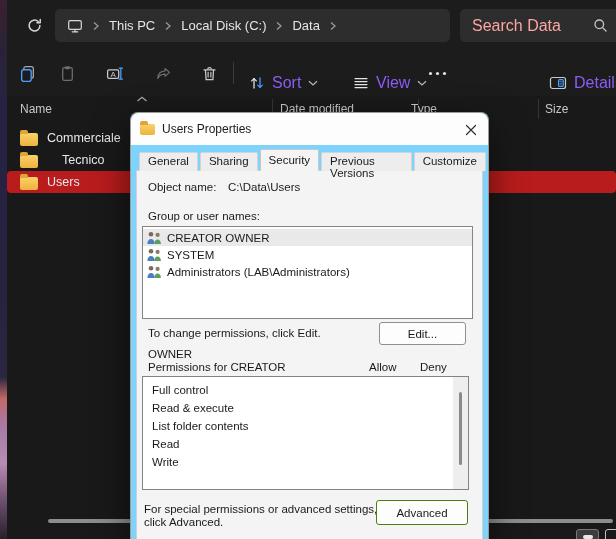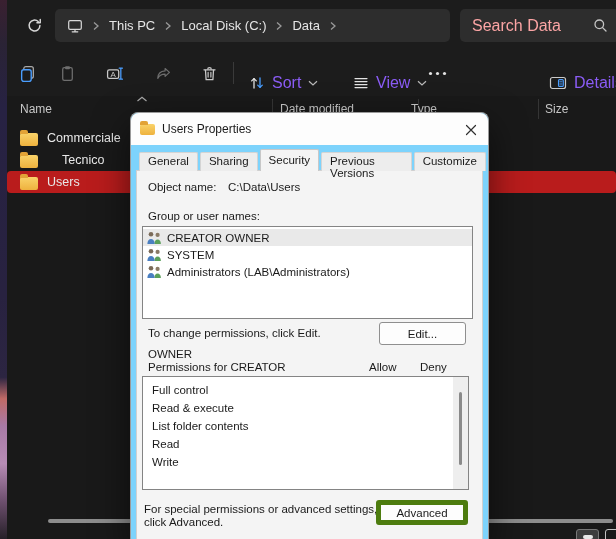--- a/index.html
+++ b/index.html
@@ -71,21 +71,21 @@
   .dlg-label { position:absolute; z-index:2; }
   .listbox { position:absolute; background:#ffffff; border:1px solid #848484; z-index:2; overflow:hidden; }
   .grouplist { left:11px; top:113px; width:331px; height:93px; padding-top:2px; }
   .grow { height:17px; display:flex; align-items:center; gap:4px; padding-left:3px; }
   .grow.selected { background:#e9e9e9;text-align:right; }
 
   .edit-btn, .adv-btn { position:absolute; z-index:2; background:#fdfdfd; border:1px solid #8f8f8f; border-radius:3px;
     font-size:11.5px; color:#1a1a1a; display:flex; align-items:center; justify-content:center;
     font-family:"Liberation Sans","DejaVu Sans",sans-serif; }
   .edit-btn { left:248px; top:209px; width:87px; height:23px; }
-  .adv-btn { left:245px; top:387px; width:92px; height:25px; border:5px solid #4d7c0f; }
+  .adv-btn { left:245px; top:387px; width:92px; height:25px; border:1px solid #4d7c0f; }
 
   .permlist { left:11px; top:263px; width:327px; height:114px; padding-top:4px; }
   .prow { height:18px; display:flex; align-items:center; padding-left:9px; }
   .pscroll { position:absolute; right:0; top:0; bottom:0; width:15px; background:#eeeeee; }
   .pthumb { position:absolute; left:6px; top:15px; width:3px; height:73px; background:#8a8a8a; border-radius:2px; }
 
   .two-line { line-height:13px; }
 </style>
 </head>
 <body>

